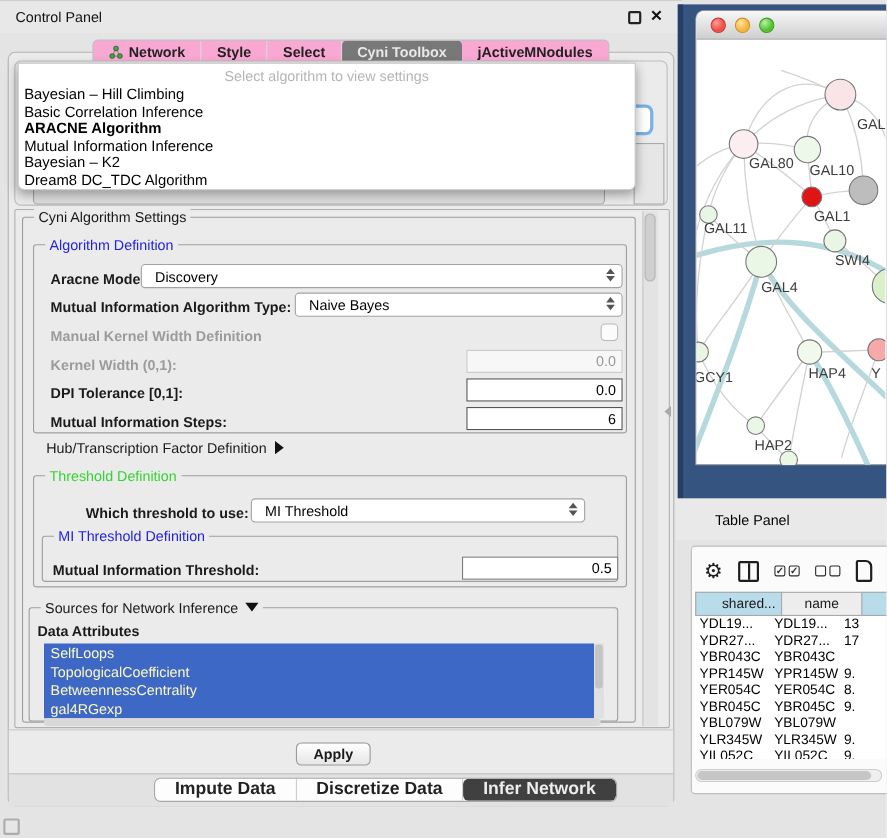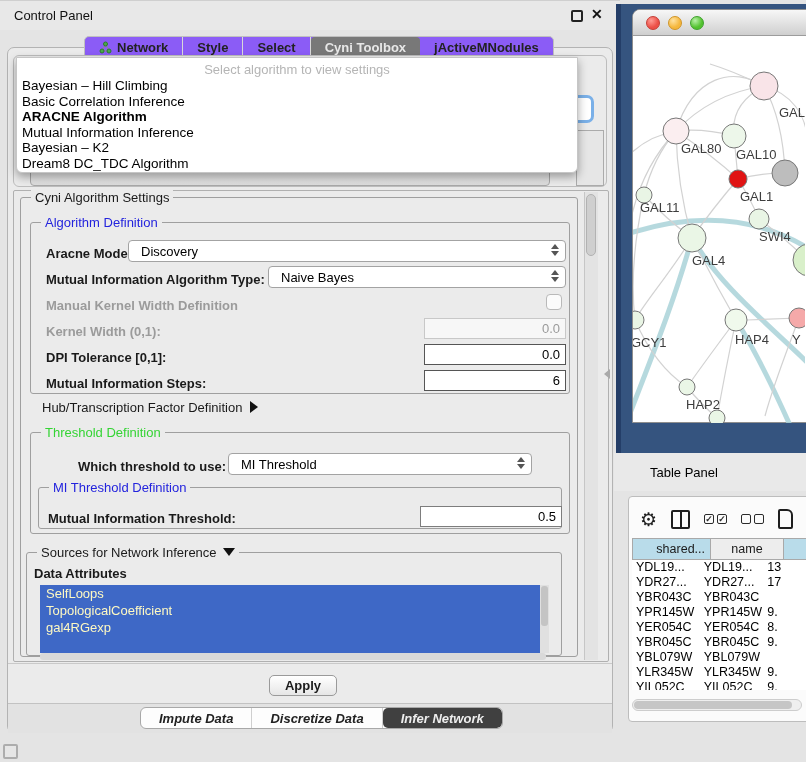--- a/index.html
+++ b/index.html
@@ -12,21 +12,21 @@
   #cp-titlebar{left:0;top:0;width:620px;height:30px;background:#e8e8e8;border-top:1px solid #cfcfcf;}
   #cp-title{left:14px;top:8px;font-size:13px;color:#111;}
   #cp-float{left:571px;top:10px;width:12px;height:12px;border:2px solid #222;border-radius:2px;}
   #cp-close{left:591px;top:6px;font-size:14px;font-weight:bold;color:#111;}
 
   #cp-body{left:7px;top:47px;width:606px;height:686px;background:#ebebeb;
            border:1px solid #b3b3b3;border-radius:7px;}
 
   
   #control-tabs{left:84px;top:36px;height:23px;display:flex;align-items:stretch;
-                background:#8b5cf6;border:1px solid #bfbfbf;border-radius:5px;overflow:hidden;}
+                background:#f9a8d4;border:1px solid #bfbfbf;border-radius:5px;overflow:hidden;}
   .tab{display:flex;align-items:center;gap:5px;padding:0 14px;font-size:13px;font-weight:bold;
        color:#222;border-right:1px solid #d8d8d8;white-space:nowrap;}
   .tab:last-child{border-right:none;}
   .tab.sel{background:#787878;color:#e8e8e8;border-radius:4px;border-right:none;}
   .net-ico svg{display:block;}
 
   
   #hidden-box{left:13px;top:55px;width:594px;height:132px;border:1px solid #bdbdbd;border-radius:6px;background:#ebebeb;}
   #hidden-combo{left:30px;top:164px;width:520px;height:22px;border:1px solid #a8a8a8;border-radius:4px;
                 background:linear-gradient(#f2f2f2,#dcdcdc);}
@@ -79,22 +79,22 @@
   #attr-vthumb{left:541px;top:586px;width:7px;height:40px;background:#c4c4c4;border-radius:3px;}
   #attr-hscroll{left:40px;top:653px;width:506px;height:7px;background:#d9d9d9;border-radius:3px;}
 
   #apply-strip{left:8px;top:663px;width:604px;height:40px;background:#ebebeb;border-top:1px solid #c9c9c9;}
   #apply-btn{left:269px;top:675px;width:68px;height:21px;background:linear-gradient(#ffffff,#e6e6e6);
              border:1px solid #9a9a9a;border-radius:5px;font-size:13px;font-weight:bold;
              display:flex;align-items:center;justify-content:center;}
   #bottom-strip{left:8px;top:703px;width:604px;height:30px;background:#e2e2e2;border-top:1px solid #c2c2c2;}
   #bottom-tabs{left:140px;top:707px;height:22px;display:flex;background:#fdfdfd;border:1px solid #a8a8a8;
                border-radius:6px;overflow:hidden;}
-  .btab{display:flex;align-items:center;padding:0 18px;font-size:13px;font-weight:bold;color:#222;
-        border-right:1px solid #cfcfcf;white-space:nowrap;font-style:italic;}
+  .btab{display:flex;align-items:center;padding:0 18px;font-size:16px;font-weight:bold;color:#222;
+        border-right:1px solid #cfcfcf;white-space:nowrap;}
   .btab:last-child{border-right:none;}
   .btab.sel{background:#404040;color:#ededed;border-radius:5px;}
 
   #splitter-handle{left:604px;top:369px;width:0;height:0;border-top:5px solid transparent;
                    border-bottom:5px solid transparent;border-right:6px solid #a9a9a9;}
   #corner-widget{left:3px;top:744px;width:15px;height:15px;border:2px solid #adadad;border-radius:2px;background:#e6e6e6;}
 
   
   #desktop{left:616px;top:4px;width:190px;height:450px;background:#35547f;box-shadow:inset 5px 0 0 #243e68;}
   #net-window{left:632px;top:9px;width:176px;height:414px;background:#fff;border:1px solid #8e8e8e;
@@ -252,20 +252,21 @@
   <div class="lbl" style="left:48px;top:511px;">Mutual Information Threshold:</div>
   <div class="tfield mid" style="left:420px;top:506px;width:142px;">0.5</div>
 
   <div class="fieldset" style="left:26px;top:552px;width:536px;height:104px;">
     <span class="legend"><span>Sources for Network Inference</span><span class="tri-down"></span></span>
   </div>
   <div class="lbl" style="left:34px;top:566px;">Data Attributes</div>
   <div class="abs" id="attr-list">
       <div class="attr-item">SelfLoops</div>
       <div class="attr-item">TopologicalCoefficient</div>
+      <div class="attr-item">BetweennessCentrality</div>
       <div class="attr-item">gal4RGexp</div>
     </div>
   <div class="abs" id="attr-vscroll"></div>
   <div class="abs" id="attr-vthumb"></div>
   <div class="abs" id="attr-hscroll"></div>
 
   <div class="abs" id="apply-strip"></div>
   <div class="abs" id="apply-btn">Apply</div>
   <div class="abs" id="bottom-strip"></div>
   <div class="abs" id="bottom-tabs">

